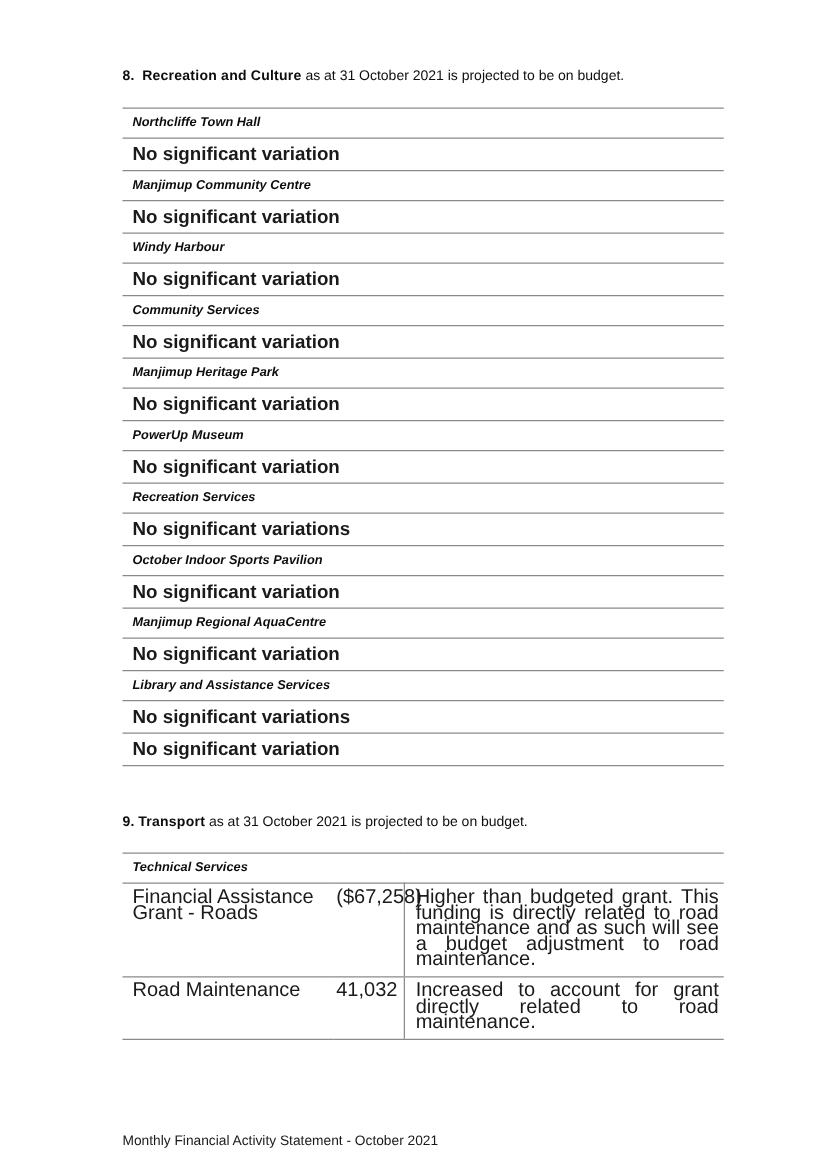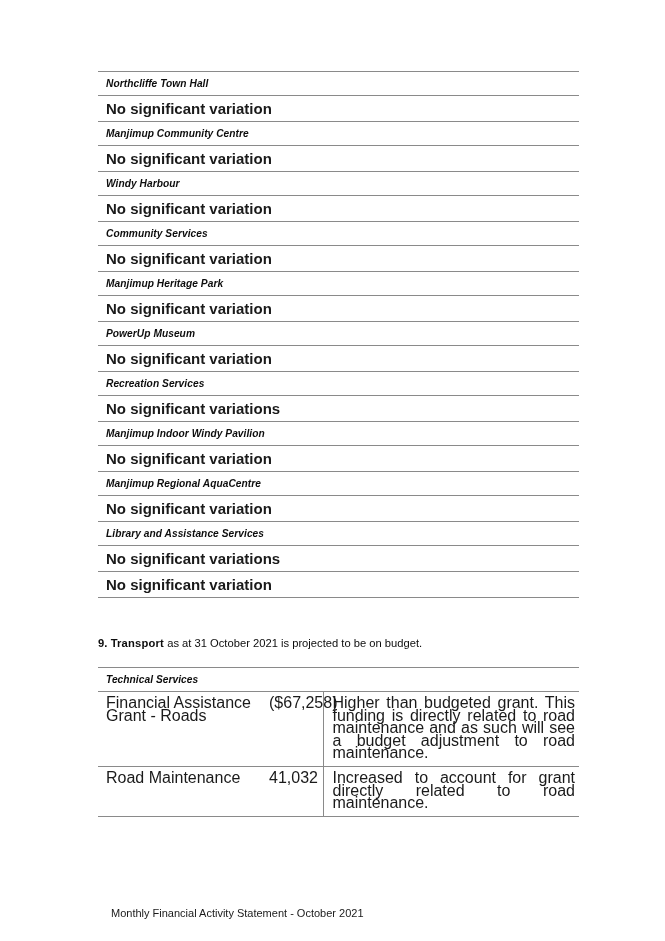--- a/index.html
+++ b/index.html
@@ -141,41 +141,43 @@
     height: 20px;
   }
   .footer-text {
     position: absolute;
     left: 0;
     top: 0;
     font-size: 11px;
     line-height: 15px;
     color: #1a1a1a;
     white-space: nowrap;
-    margin-left: 13px;
   }
   .footer-page {
     position: absolute;
     right: -2px;
     top: 20px;
     font-size: 8px;
     line-height: 10px;
     color: #c8c8c8;
     letter-spacing: 0.1px;
     white-space: nowrap;
     margin-top: 44px;
   }
 </style>
 </head>
 <body>
 
 <div class="page">
 
   <div class="content">
 
+    <p class="section-heading">
+      <span class="num">8.</span><span>&nbsp; </span><span class="title">Recreation and Culture</span><span class="rest"> as at 31 October 2021 is projected to be on budget.</span>
+    </p>
 
     <div class="gap-heading8-to-table"></div>
 
     <table class="var-table">
       <tbody>
         <tr class="cat-row">
           <td>Northcliffe Town Hall</td>
         </tr>
         <tr class="note-row">
           <td>No significant variation</td>
@@ -217,21 +219,21 @@
         </tr>
 
         <tr class="cat-row">
           <td>Recreation Services</td>
         </tr>
         <tr class="note-row">
           <td>No significant variations</td>
         </tr>
 
         <tr class="cat-row">
-          <td>Manjimup Indoor Windy Pavilion</td>
+          <td>October Indoor Sports Pavilion</td>
         </tr>
         <tr class="note-row">
           <td>No significant variation</td>
         </tr>
 
         <tr class="cat-row">
           <td>Manjimup Regional AquaCentre</td>
         </tr>
         <tr class="note-row">
           <td>No significant variation</td>

